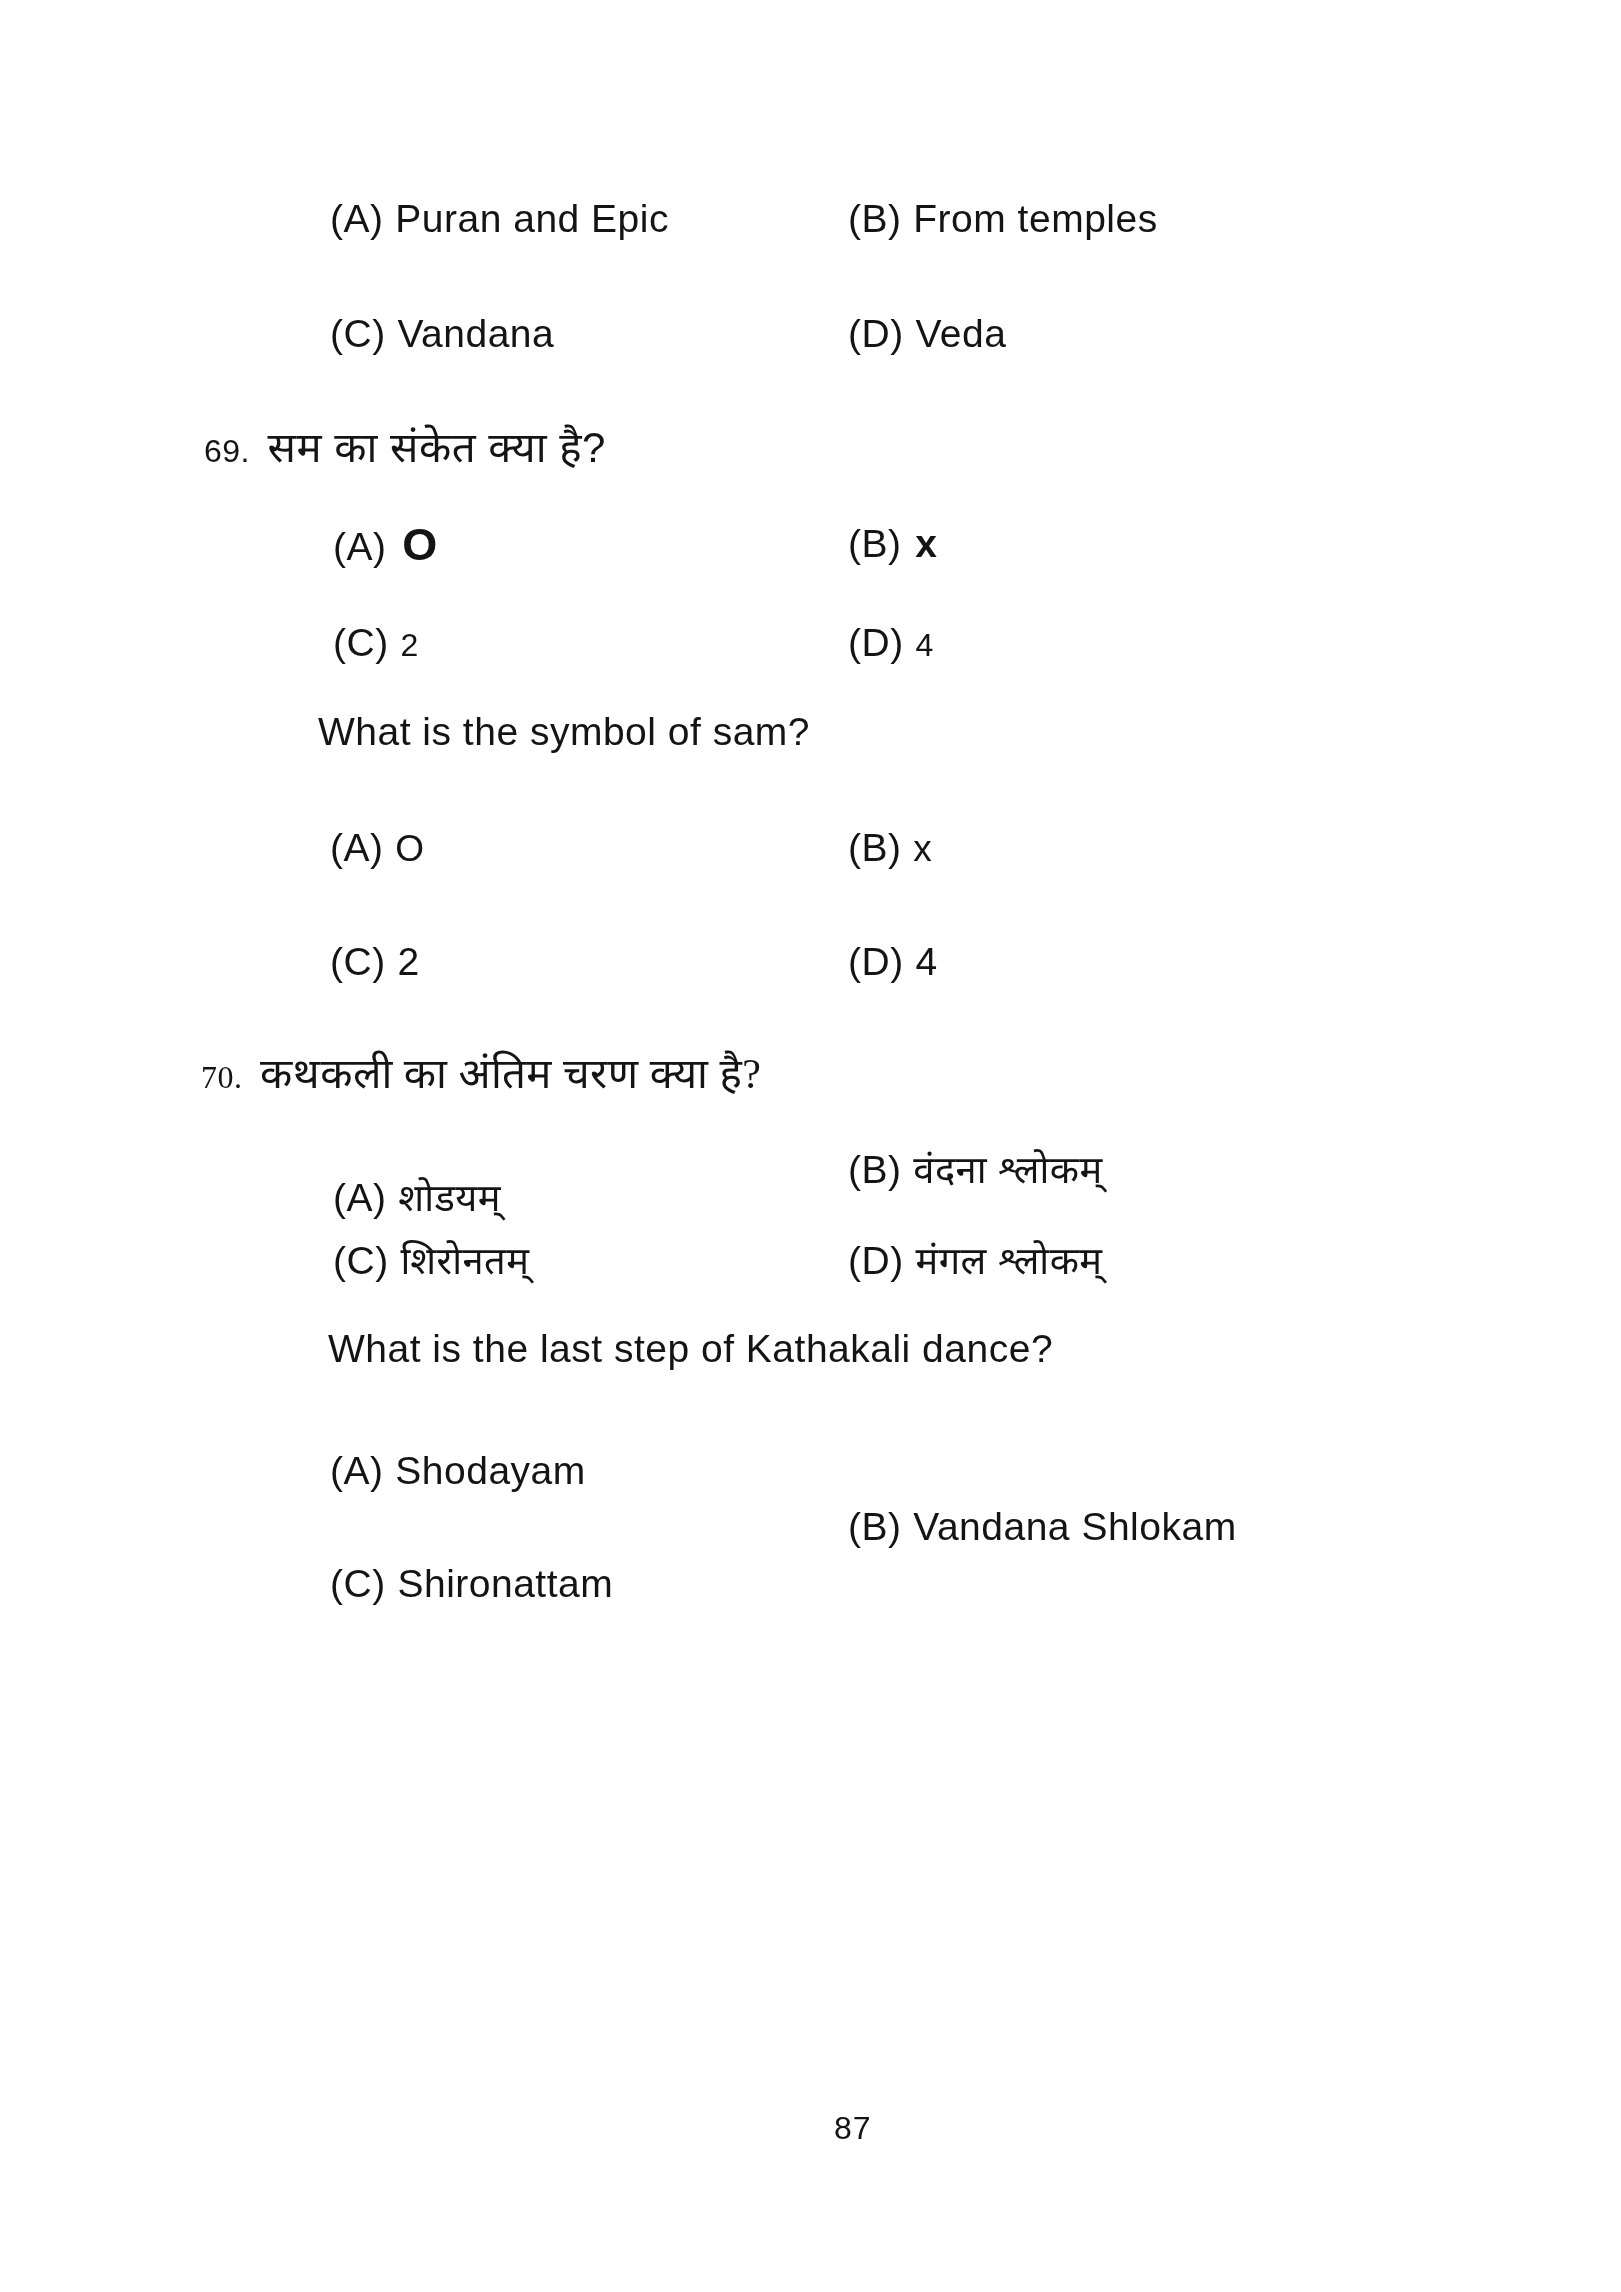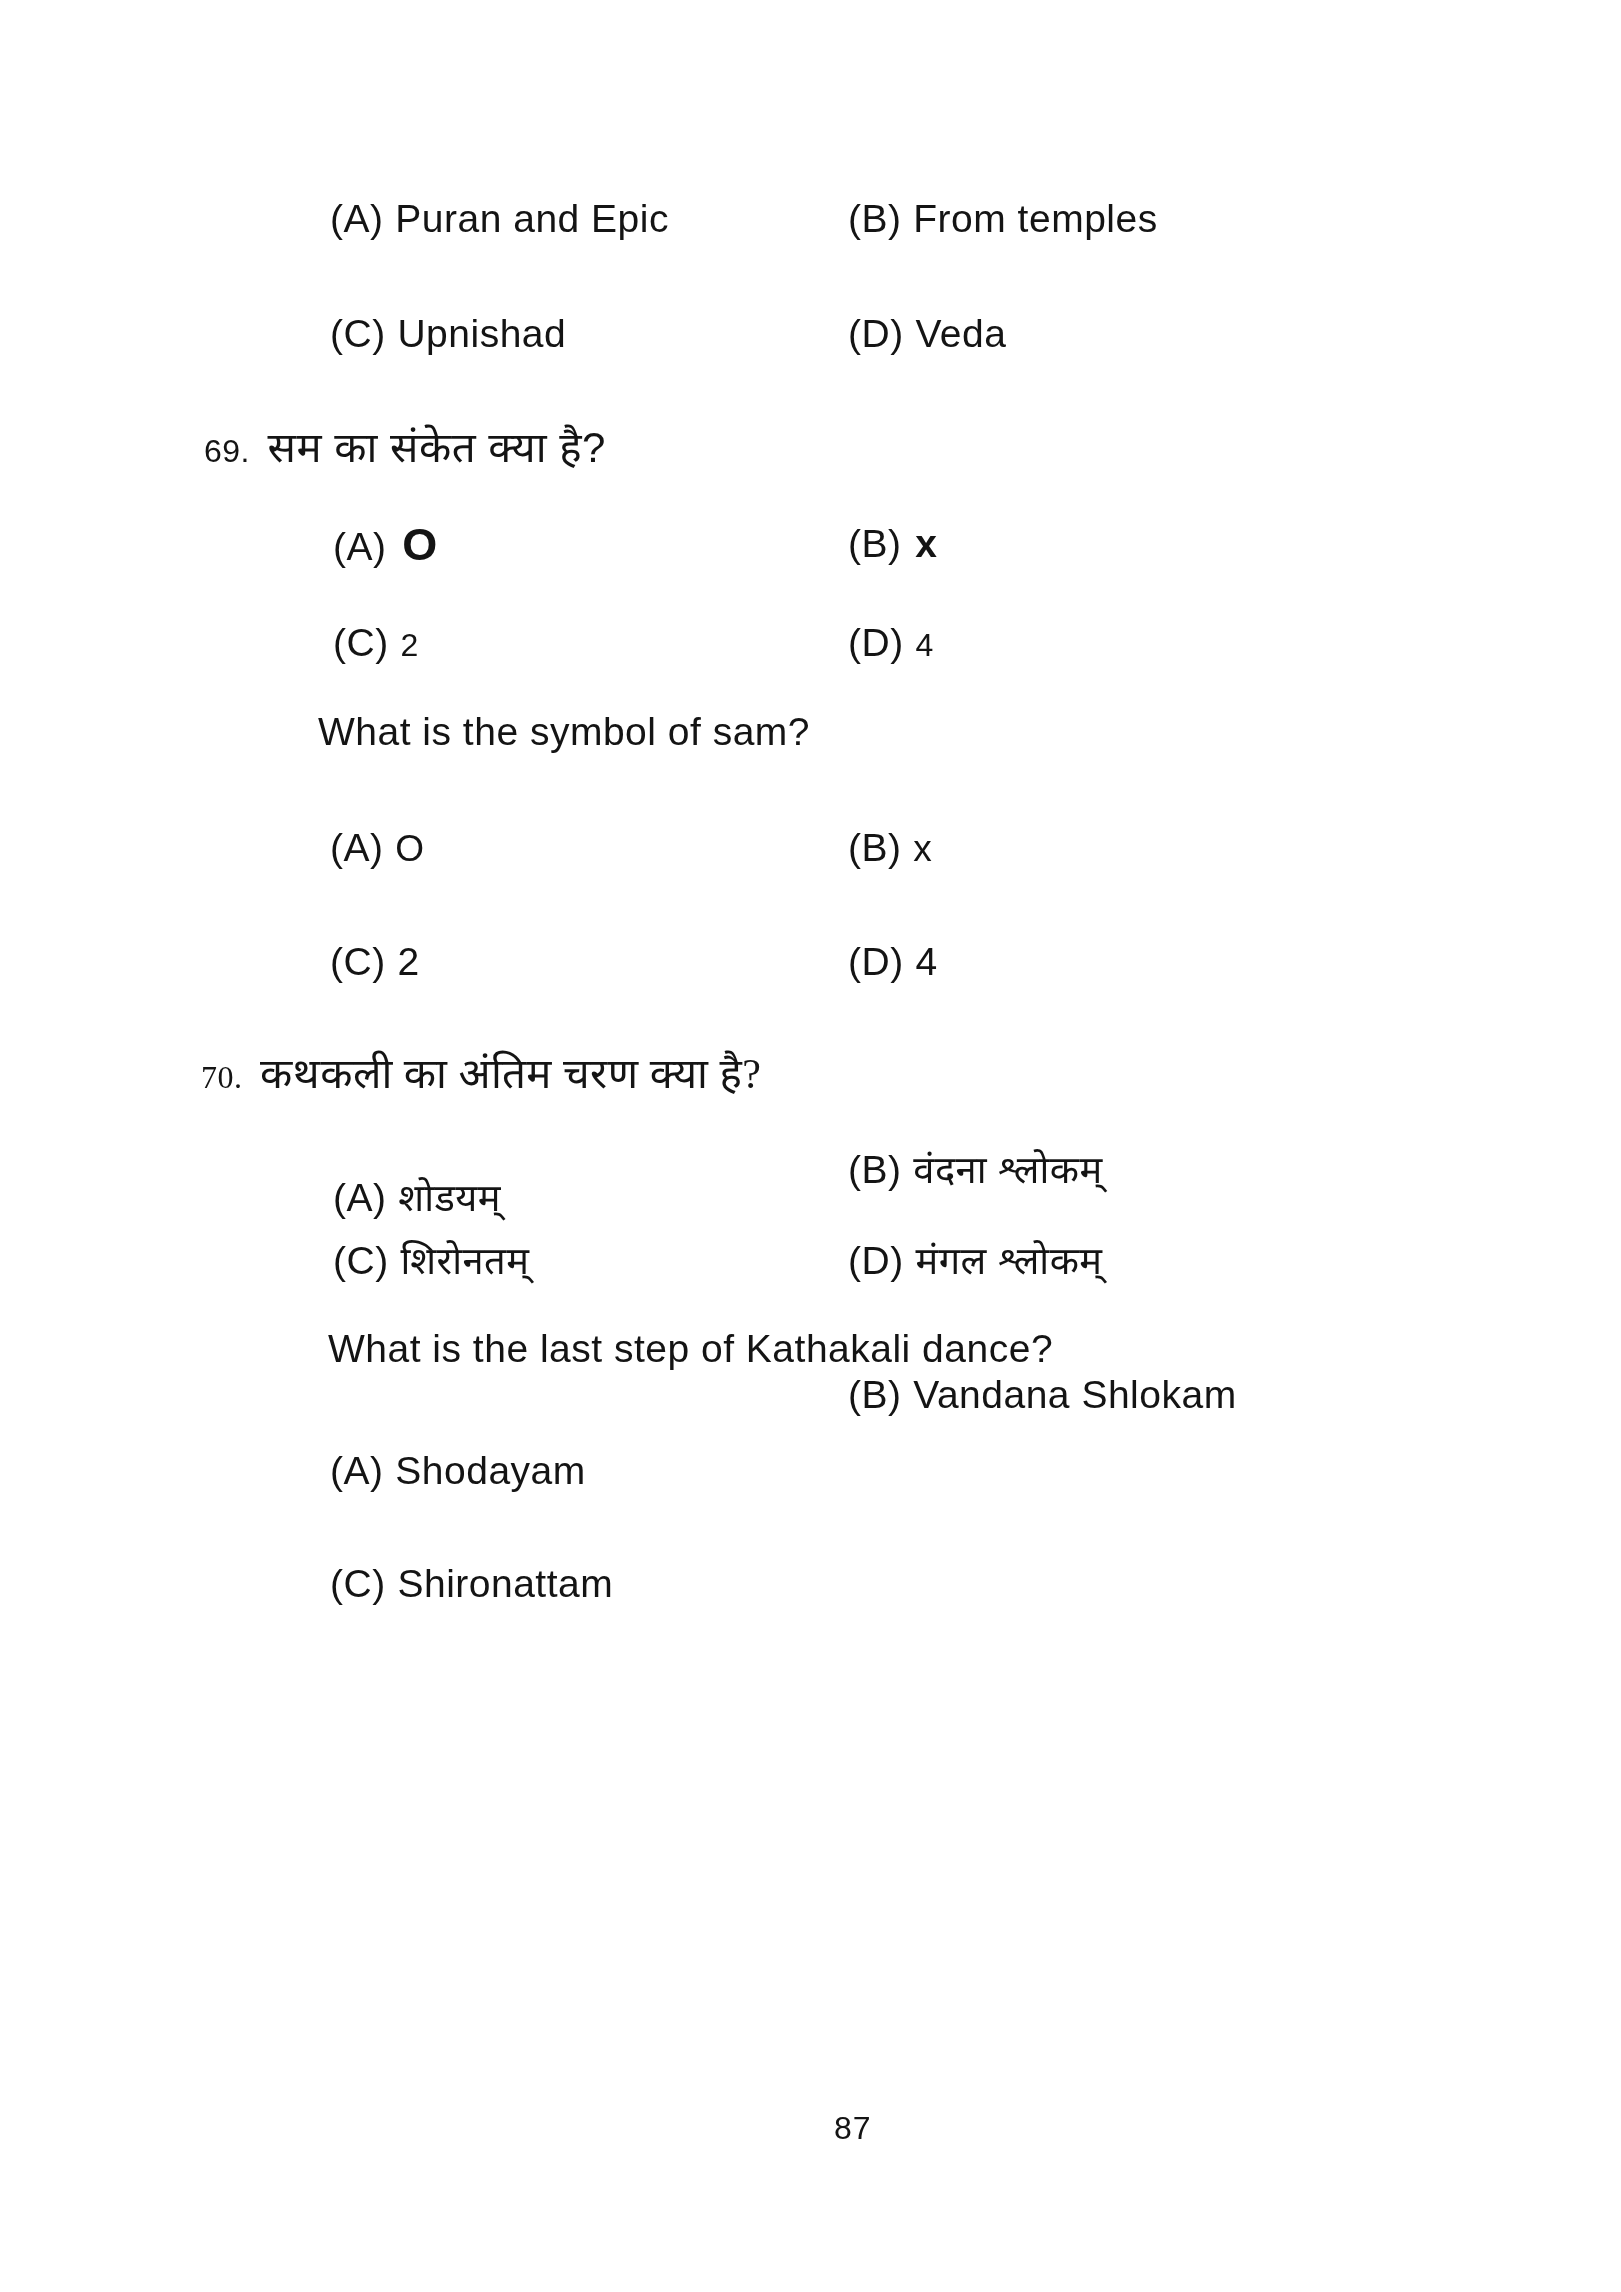--- a/index.html
+++ b/index.html
@@ -72,37 +72,37 @@
   #q69 { top: 423px; left: 204px; }
   #r3a { top: 518px; left: 333px; }   #r3b { top: 521px; left: 848px; }
   #r4a { top: 620px; left: 333px; }   #r4b { top: 620px; left: 848px; }
   #q69en { top: 709px; left: 318px; }
   #r5a { top: 825px; left: 330px; }   #r5b { top: 825px; left: 848px; }
   #r6a { top: 939px; left: 330px; }   #r6b { top: 939px; left: 848px; }
   #q70 { top: 1049px; left: 201px; font-family: Liberation Serif, serif; }
   #r7a { top: 1147px; left: 333px; margin-top: 28px; }  #r7b { top: 1147px; left: 848px; }
   #r8a { top: 1238px; left: 333px; }  #r8b { top: 1238px; left: 848px; }
   #q70en { top: 1326px; left: 328px; }
-  #r9a { top: 1448px; left: 330px; }  #r9b { top: 1372px; left: 848px; }
+  #r9a { top: 1448px; left: 330px; }  #r9b { top: 1504px; left: 848px; }
   #r10a { top: 1561px; left: 330px; } #r10b { top: 1561px; left: 848px; }
   #pagenum { top: 2109px; left: 834px; }
 </style>
 </head>
 <body>
 
 <div id="page">
 
   <div class="t" id="r1a">
     <span class="opt-label">(A)</span><span class="opt-text">Puran and Epic</span>
   </div>
   <div class="t" id="r1b">
     <span class="opt-label">(B)</span><span class="opt-text">From temples</span>
   </div>
   <div class="t" id="r2a">
-    <span class="opt-label">(C)</span><span class="opt-text">Upnishad</span>
+    <span class="opt-label">(C)</span><span class="opt-text">Vandana</span>
   </div>
   <div class="t" id="r2b">
     <span class="opt-label">(D)</span><span class="opt-text">Veda</span>
   </div>
 
   <div class="t hindi-q" id="q69">
     <span class="q-num">69.</span><span>सम का संकेत क्या है?</span>
   </div>
 
   <div class="t" id="r3a">

